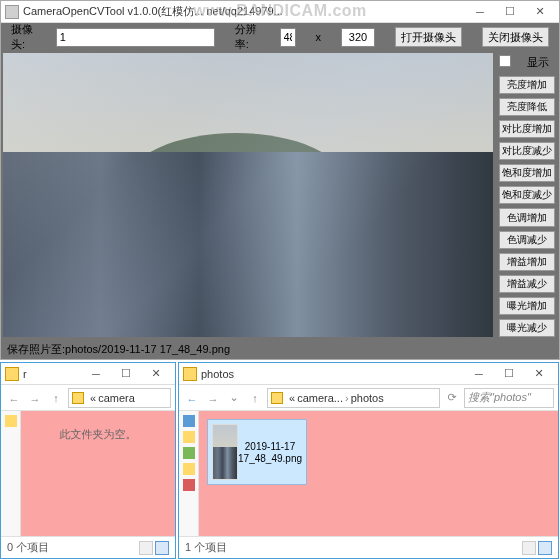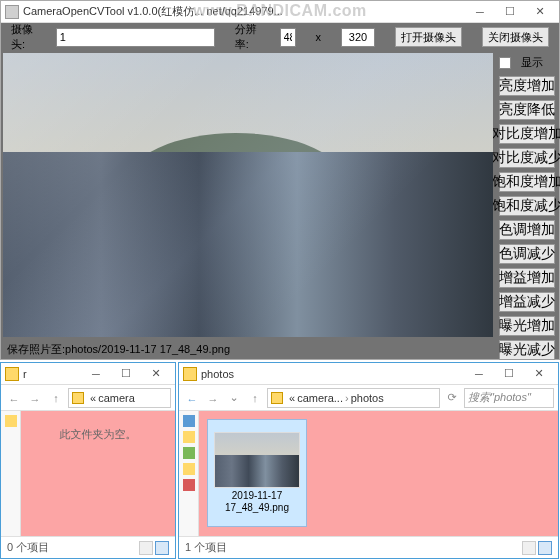--- a/index.html
+++ b/index.html
@@ -17,43 +17,43 @@
 .btn{border:1px solid #999;background:#e8e8e8;height:20px;padding:0 5px;cursor:pointer;display:inline-flex;align-items:center;justify-content:center;white-space:nowrap}
 .content{display:flex;height:288px}
 .leftcol{width:90px;padding:48px 8px 0;display:flex;flex-direction:column;gap:6px}
 .leftcol .btn{width:72px}
 .preview{flex:1;background:#333;margin:2px;position:relative;overflow:hidden}
 .sky{position:absolute;top:0;left:0;right:0;height:38%;background:linear-gradient(#c0c8d0,#d0d0c8)}
 .mtn{position:absolute;top:28%;left:25%;width:45%;height:18%;background:#6a7a6a;border-radius:50% 50% 0 0/100% 100% 0 0}
 .bldg{position:absolute;bottom:0;left:0;right:0;height:65%;background:linear-gradient(90deg,#556070 0%,#6a7585 20%,#404a58 40%,#8090a0 60%,#505a68 80%,#303840 100%)}
 .glass{position:absolute;top:0;left:0;right:0;bottom:0;background:linear-gradient(135deg,rgba(255,255,255,0.15) 0%,transparent 30%,rgba(200,220,255,0.1) 50%,transparent 70%)}
 .rightcol{width:64px;padding:2px 4px;display:flex;flex-direction:column;gap:4px}
-.rightcol .btn{width:56px;font-size:14px}
-.chkrow{display:flex;align-items:center;gap:10px;padding:2px 0}
+.rightcol .btn{width:56px;font-size:10px}
+.chkrow{display:flex;gap:16px;padding:2px 0}
 .chk{width:12px;height:12px;border:1px solid #888;background:#fff}
 .statusbar{height:20px;padding:2px 6px;display:flex;align-items:center;color:#000}
 .explorer{position:absolute;border:1px solid #4a9ed8;background:#fff;display:flex;flex-direction:column}
 .exp1{top:362px;left:0;width:176px;height:197px}
 .exp2{top:362px;left:178px;width:381px;height:197px}
 .exptitle{height:22px;background:#fff;border-bottom:1px solid #ddd;display:flex;align-items:center;padding:0 4px}
 .expicon{width:14px;height:14px;background:#ffd96a;border:1px solid #cc9900;margin-right:4px}
 .exptitle .title{flex:1;color:#333}
 .expnav{height:26px;background:#fff;border-bottom:1px solid #e0e0e0;display:flex;align-items:center;padding:0 4px;gap:3px}
 .navarrow{width:18px;height:18px;display:flex;align-items:center;justify-content:center;color:#888;cursor:pointer}
 .navarrow.enabled{color:#5a9bd5}
 .breadcrumb{flex:1;border:1px solid #ccc;height:20px;display:flex;align-items:center;padding:0 3px;gap:2px;overflow:hidden}
 .bc-item{color:#333;white-space:nowrap}
 .bc-sep{color:#888}
 .searchbox{width:90px;border:1px solid #ccc;height:20px;padding:0 3px;display:flex;align-items:center;color:#888;font-style:italic}
 .expbody{flex:1;display:flex;overflow:hidden}
 .expside{width:20px;background:#f8f8f8;border-right:1px solid #e0e0e0;display:flex;flex-direction:column;align-items:center;padding-top:4px;gap:4px}
 .sidei{width:12px;height:12px}
 .expmain{flex:1;background:#fca5a5;padding:8px;position:relative}
 .empty{color:#666;text-align:center;margin-top:8px}
-.fileitem{display:inline-flex;flex-direction:column;align-items:center;width:100px;padding:12px;background:#cce8ff;border:1px solid #99b8dd}
+.fileitem{display:inline-flex;flex-direction:row;align-items:center;width:100px;padding:4px;background:#cce8ff;border:1px solid #99b8dd}
 .thumb{width:86px;height:56px;background:#333;border:1px solid #ddd;position:relative;overflow:hidden}
 .thumb .sky{height:40%}
 .thumb .bldg{height:60%}
 .filename{font-size:10px;color:#000;text-align:center;margin-top:2px;line-height:1.2}
 .expstatus{height:22px;border-top:1px solid #e0e0e0;display:flex;align-items:center;padding:0 6px;color:#555;justify-content:space-between}
 .viewicons{display:flex;gap:2px}
 .vi{width:14px;height:14px;border:1px solid #ccc;background:#f0f0f0}
 .vi.active{border-color:#5a9bd5;background:#d8e8f8}
 </style>
 </head>

